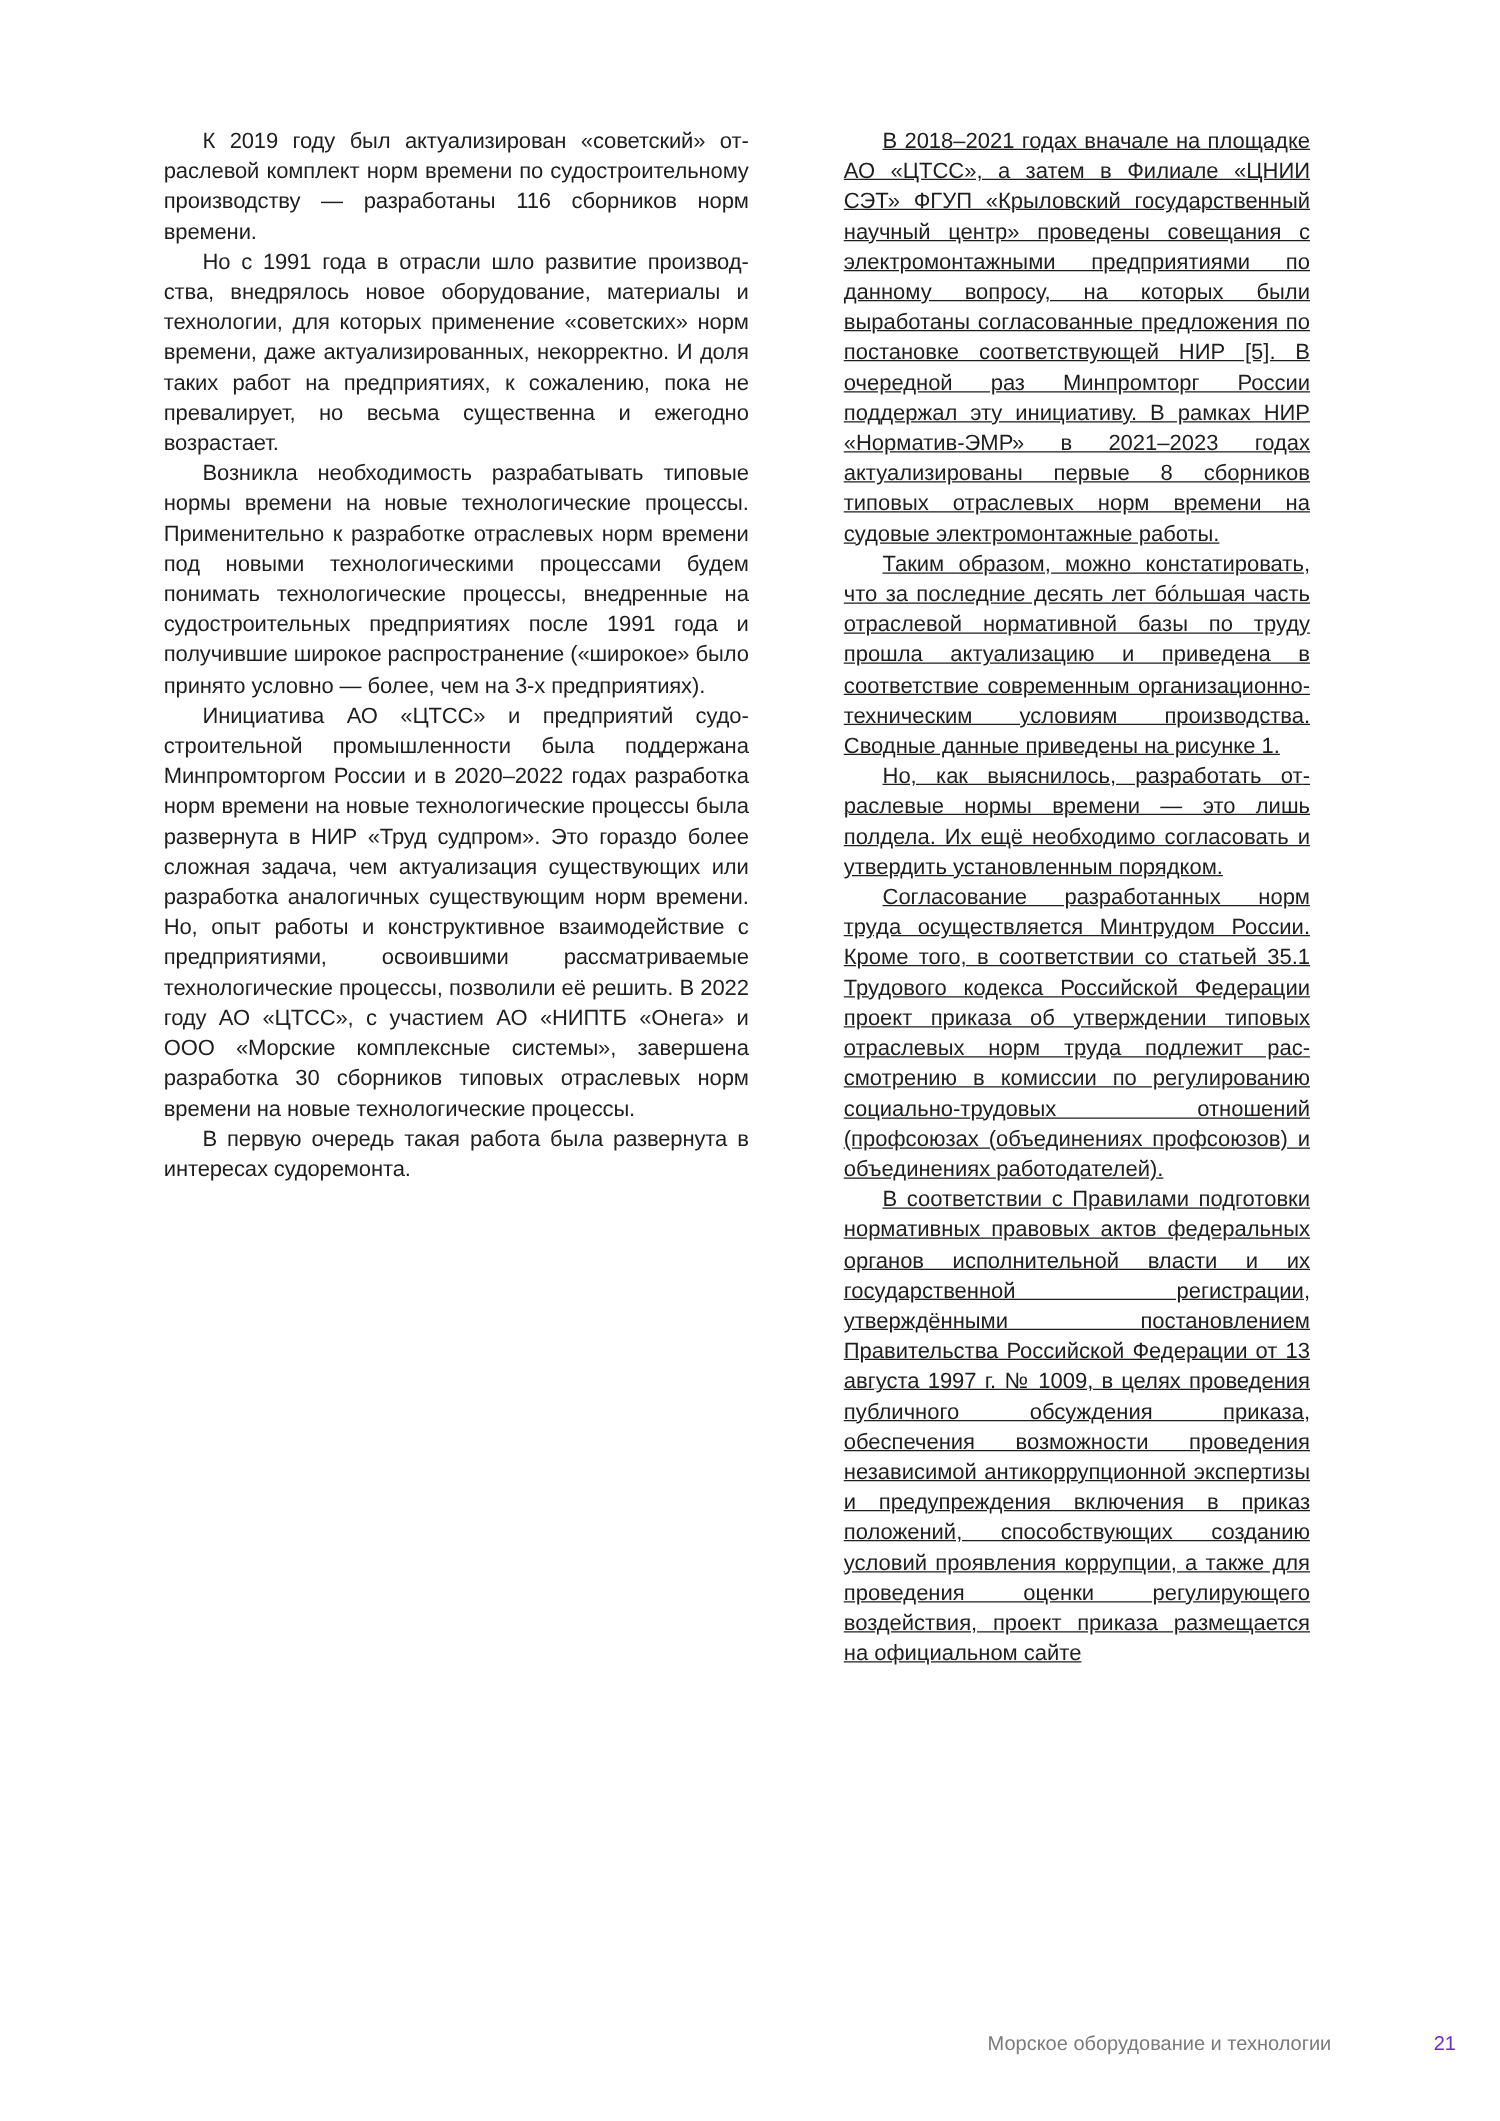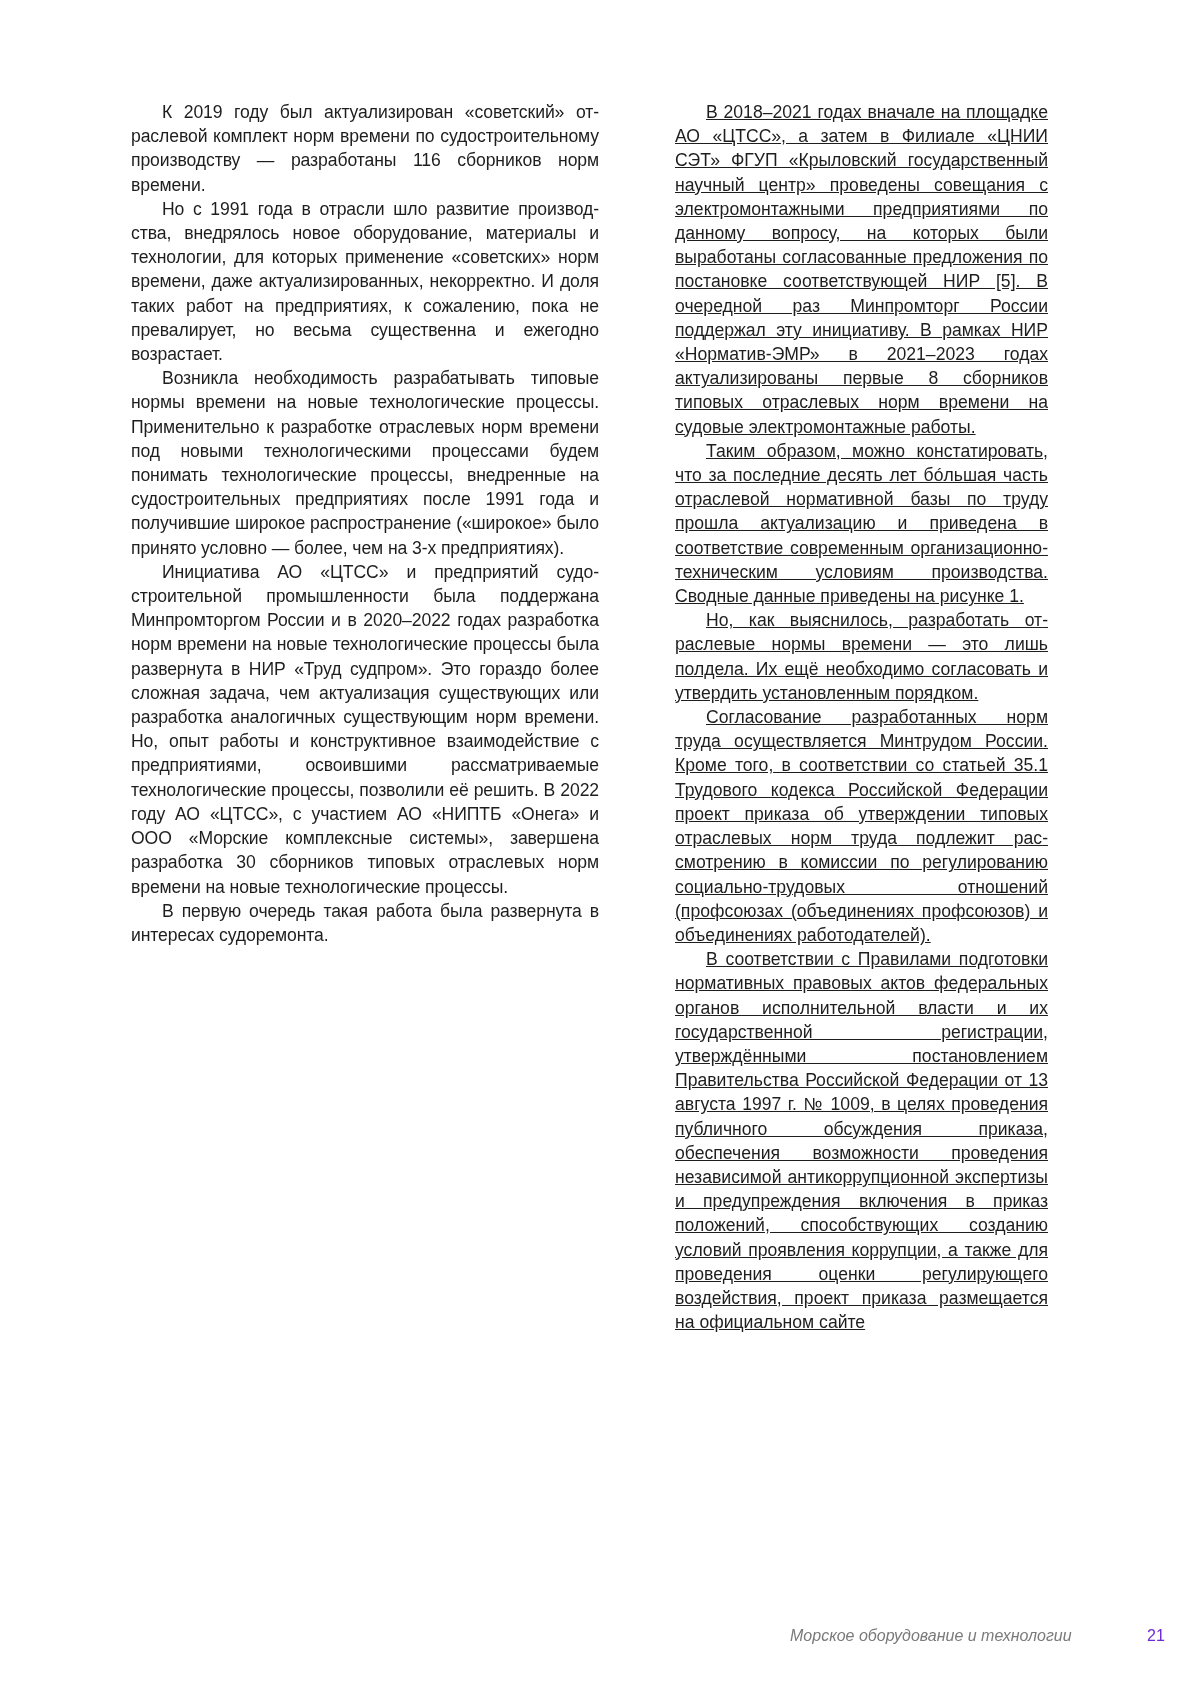--- a/index.html
+++ b/index.html
@@ -50,21 +50,20 @@
       text-align: left;
     }
 
     .footer {
       position: absolute;
       top: 1627px;
       left: 790px;
       font-size: 16px;
       color: #7a7a7a;
       white-space: nowrap;
-      font-style: italic;
     }
     .footer-page {
       position: absolute;
       top: 1627px;
       left: 1147px;
       font-size: 16px;
       color: #6d28d9;
     }
   </style>
 </head>

